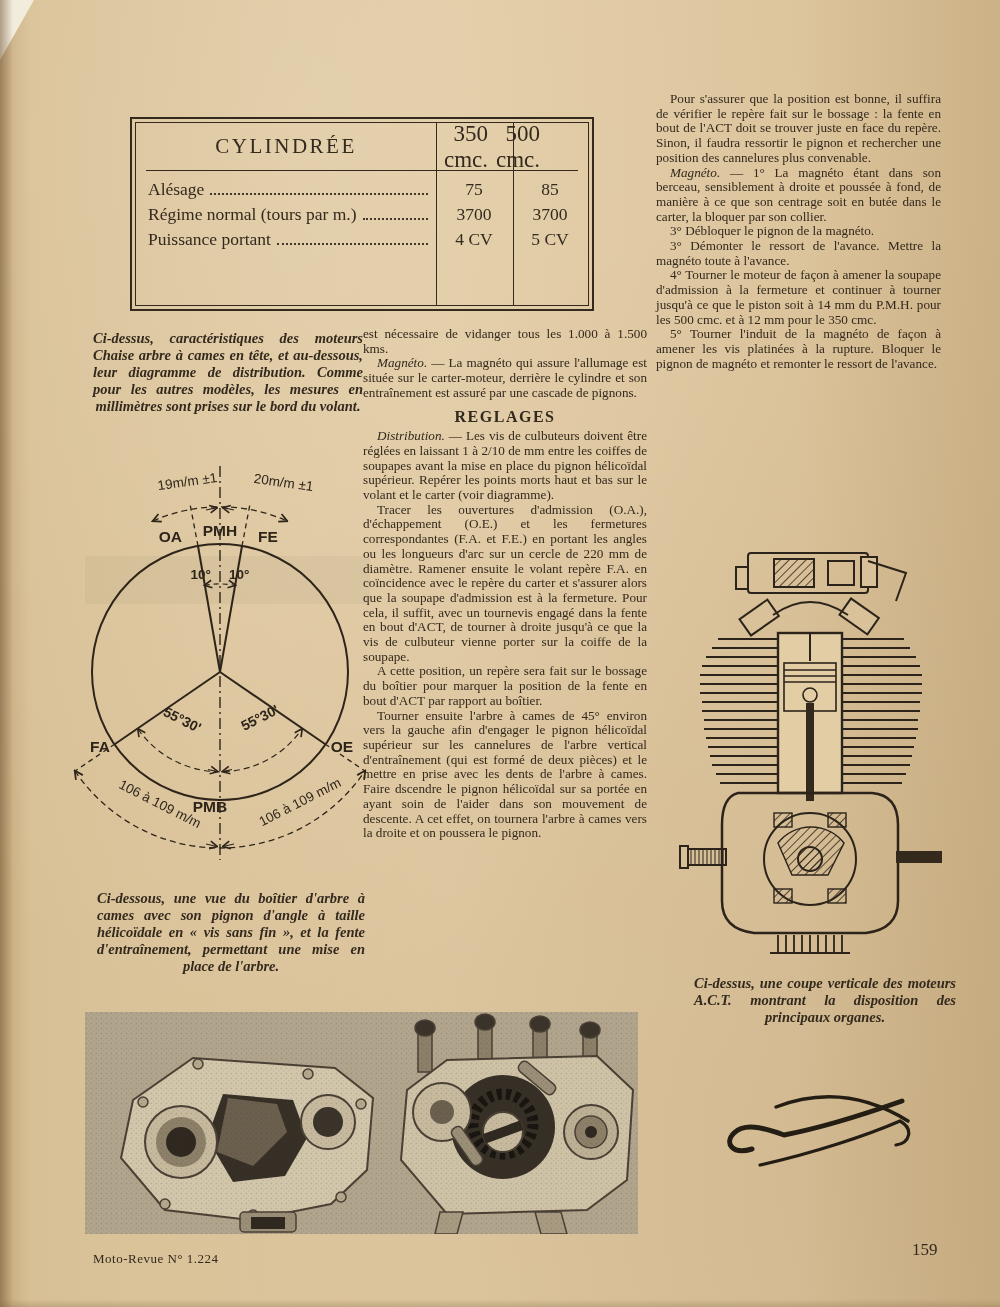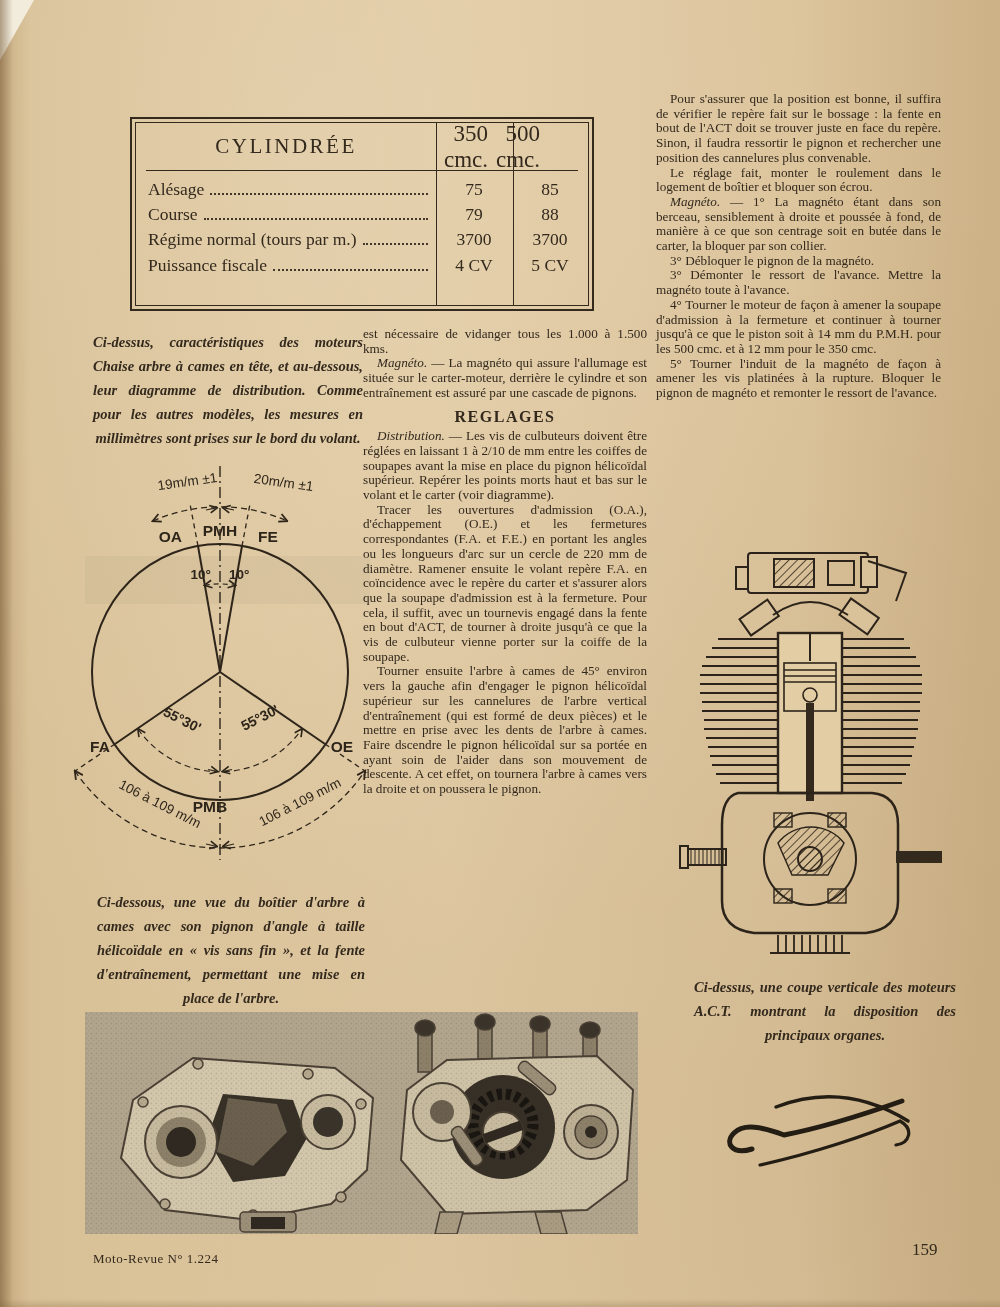--- a/index.html
+++ b/index.html
@@ -42,21 +42,21 @@
   
   .col{font-size:13.2px;line-height:14.7px;text-align:justify;}
   .col p{margin:0;}
   .ind{text-indent:14px;}
   .col .lead{}
   .heading{font-weight:bold;text-align:center;text-indent:0;
     font-size:16px;letter-spacing:1.5px;margin:9px 0 5px 0 !important;}
   .col-mid{left:363px;top:327px;width:284px;}
   .col-right{left:656px;top:92px;width:285px;}
 
-  .caption{font-style:italic;font-weight:bold;font-size:14.5px;line-height:24px;
+  .caption{font-style:italic;font-weight:bold;font-size:14.5px;line-height:17px;
     text-align:justify;text-align-last:center;}
   .cap1{left:93px;top:330px;width:270px;}
   .cap2{left:97px;top:890px;width:268px;}
   .cap3{left:676px;top:975px;width:262px;margin-left:18px;}
 
   
   .fig{display:block;}
   .diagram{left:70px;top:452px;}
   .engine{left:678px;top:543px;}
   .photo{left:85px;top:1012px;}
@@ -91,37 +91,29 @@
       <div class="trow">
         <span class="lz">
             <span class="tlabel">Alésage</span>
             <span class="leader"></span>
           </span>
         <span class="tval">75</span>
         <span class="tval">85</span>
       </div>
       <div class="trow">
         <span class="lz">
-            <span class="tlabel">Course</span>
-            <span class="leader"></span>
-          </span>
-        <span class="tval">79</span>
-        <span class="tval">88</span>
-      </div>
-      <div class="trow">
-        <span class="lz">
             <span class="tlabel">Régime normal (tours par m.)</span>
             <span class="leader"></span>
           </span>
         <span class="tval">3700</span>
         <span class="tval">3700</span>
       </div>
       <div class="trow">
         <span class="lz">
-            <span class="tlabel">Puissance fiscale</span>
+            <span class="tlabel">Puissance portant</span>
             <span class="leader"></span>
           </span>
         <span class="tval">4 CV</span>
         <span class="tval">5 CV</span>
       </div>
     </div>
   </div>
 </section>
 
 <div class="abs caption cap1">Ci-dessus, caractéristiques des moteurs Chaise arbre à cames en tête, et au-dessous, leur diagramme de distribution. Comme pour les autres modèles, les mesures en millimètres sont prises sur le bord du volant.</div>
@@ -181,26 +173,26 @@
   <text class="dmeas" x="88" y="356" font-size="13.5" text-anchor="middle" transform="rotate(27 88 356)">106 à 109 m/m</text>
   <text class="dmeas" x="232" y="354" font-size="13.5" text-anchor="middle" transform="rotate(-27 232 354)">106 à 109 m/m</text>
 </svg>
 
 <div class="abs col col-mid">
   <p><span>est nécessaire de vidanger tous les 1.000 à 1.500 kms.</span></p>
   <p class="ind"><i class="lead">Magnéto.</i><span> — La magnéto qui assure l'allumage est située sur le carter-moteur, derrière le cylindre et son entraînement est assuré par une cascade de pignons.</span></p>
   <p class="heading">REGLAGES</p>
   <p class="ind"><i class="lead">Distribution.</i><span> — Les vis de culbuteurs doivent être réglées en laissant 1 à 2/10 de mm entre les coiffes de soupapes avant la mise en place du pignon hélicoïdal supérieur. Repérer les points morts haut et bas sur le volant et le carter (voir diagramme).</span></p>
   <p class="ind"><span>Tracer les ouvertures d'admission (O.A.), d'échappement (O.E.) et les fermetures correspondantes (F.A. et F.E.) en portant les angles ou les longueurs d'arc sur un cercle de 220 mm de diamètre. Ramener ensuite le volant repère F.A. en coïncidence avec le repère du carter et s'assurer alors que la soupape d'admission est à la fermeture. Pour cela, il suffit, avec un tournevis engagé dans la fente en bout d'ACT, de tourner à droite jusqu'à ce que la vis de culbuteur vienne porter sur la coiffe de la soupape.</span></p>
+  <p class="ind"><span>A cette position, un repère sera fait sur le bossage du boîtier pour marquer la position de la fente en bout d'ACT par rapport au boîtier.</span></p>
   <p class="ind"><span>Tourner ensuite l'arbre à cames de 45° environ vers la gauche afin d'engager le pignon hélicoïdal supérieur sur les cannelures de l'arbre vertical d'entraînement (qui est formé de deux pièces) et le mettre en prise avec les dents de l'arbre à cames. Faire dscendre le pignon hélicoïdal sur sa portée en ayant soin de l'aider dans son mouvement de descente. A cet effet, on tournera l'arbre à cames vers la droite et on poussera le pignon.</span></p>
 </div>
 
 <div class="abs col col-right">
   <p class="ind"><span>Pour s'assurer que la position est bonne, il suffira de vérifier le repère fait sur le bossage : la fente en bout de l'ACT doit se trouver juste en face du repère. Sinon, il faudra ressortir le pignon et rechercher une position des cannelures plus convenable.</span></p>
-  <p class="ind"><span>Le réglage fait, monter le roulement dans le logement de boîtier et bloquer son écrou.</span></p>
   <p class="ind"><i class="lead">Magnéto.</i><span> — 1° La magnéto étant dans son berceau, sensiblement à droite et poussée à fond, de manière à ce que son centrage soit en butée dans le carter, la bloquer par son collier.</span></p>
   <p class="ind"><span>3° Débloquer le pignon de la magnéto.</span></p>
   <p class="ind"><span>3° Démonter le ressort de l'avance. Mettre la magnéto toute à l'avance.</span></p>
   <p class="ind"><span>4° Tourner le moteur de façon à amener la soupape d'admission à la fermeture et continuer à tourner jusqu'à ce que le piston soit à 14 mm du P.M.H. pour les 500 cmc. et à 12 mm pour le 350 cmc.</span></p>
   <p class="ind"><span>5° Tourner l'induit de la magnéto de façon à amener les vis platinées à la rupture. Bloquer le pignon de magnéto et remonter le ressort de l'avance.</span></p>
 </div>
 
 <svg class="abs fig engine" width="268" height="425" viewBox="0 0 268 425">
   <defs>
     <pattern id="hatch" width="6" height="6" patternUnits="userSpaceOnUse" patternTransform="rotate(45)">

